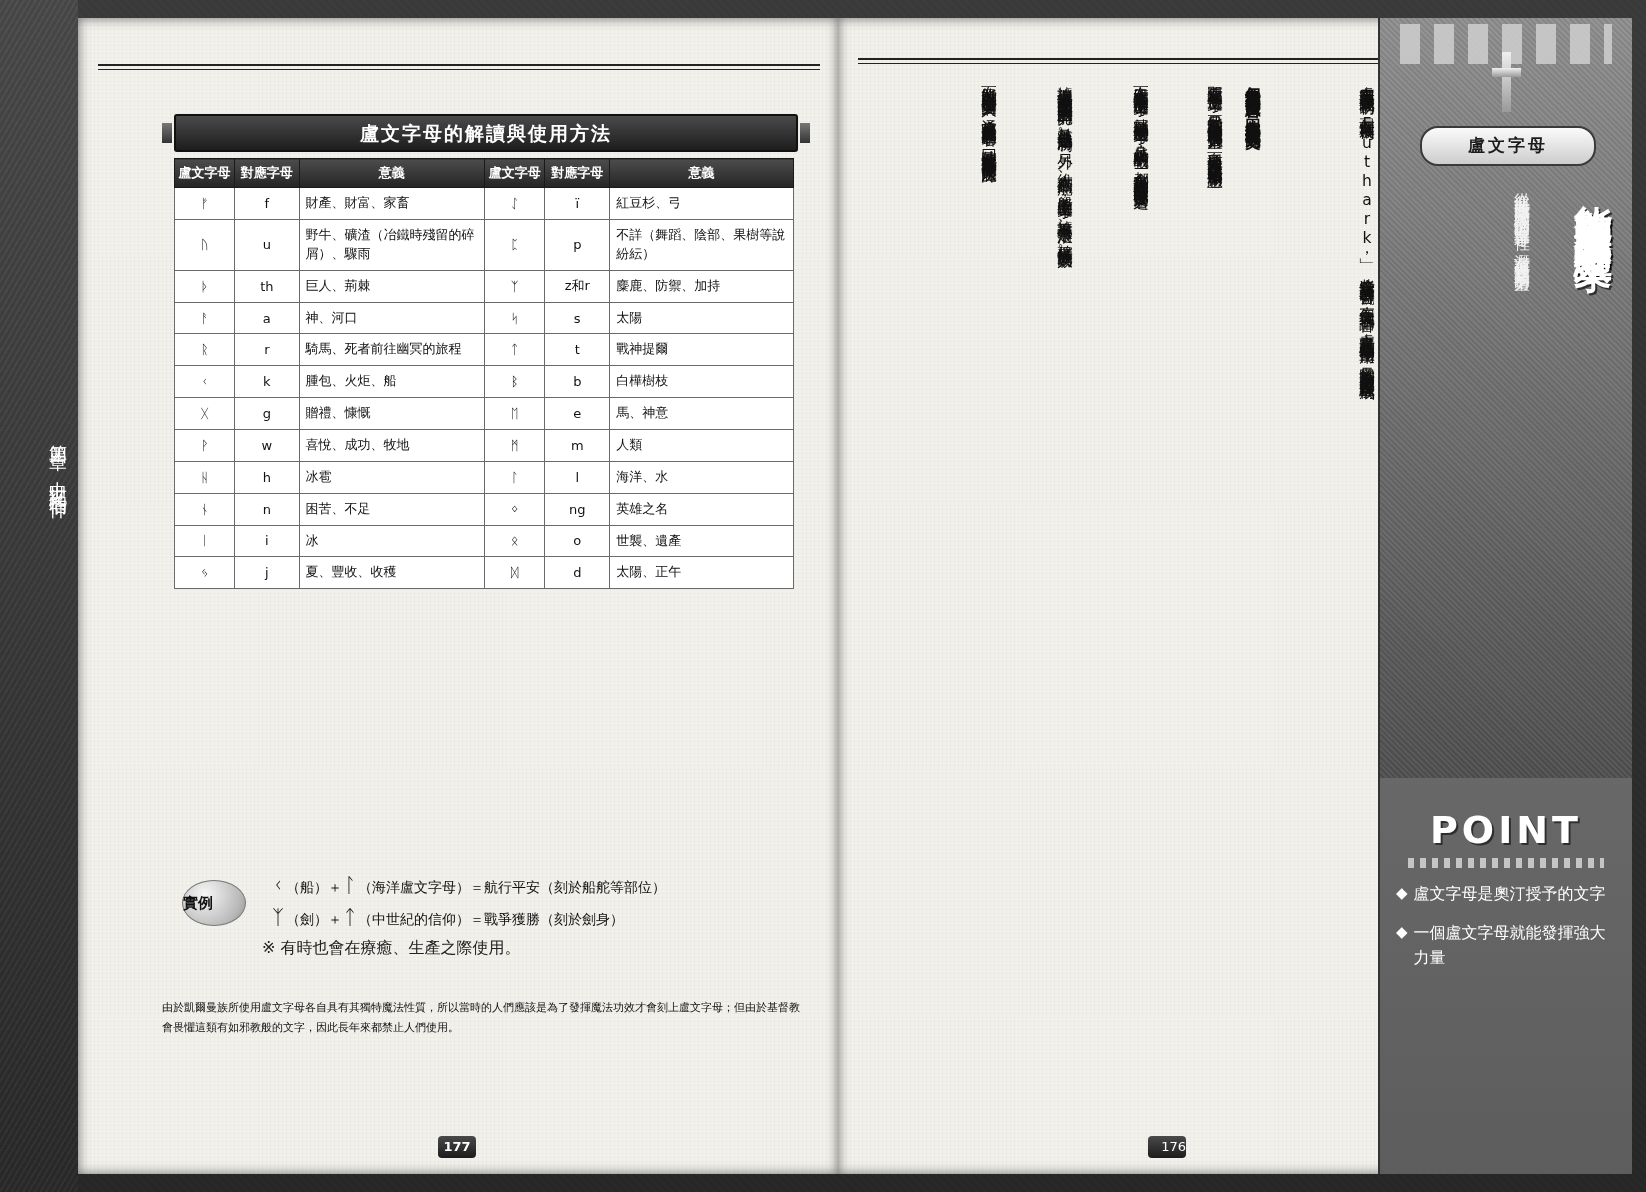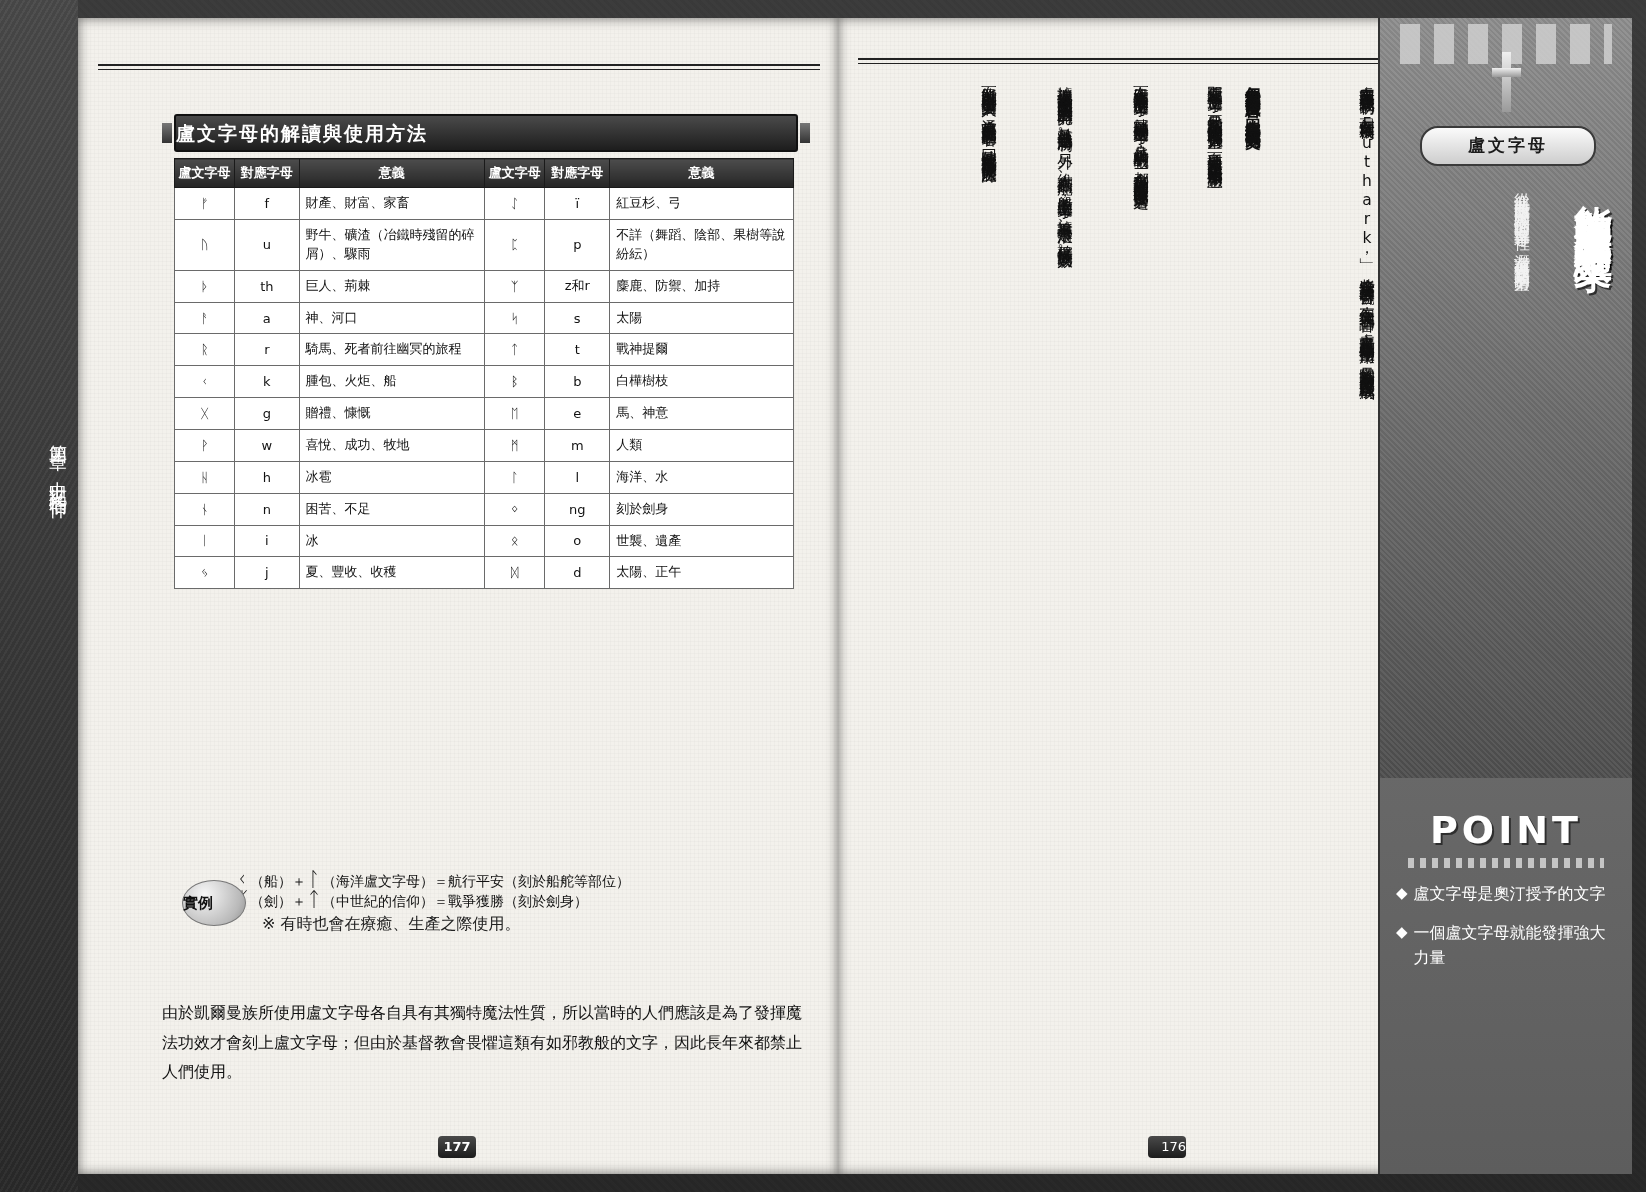--- a/index.html
+++ b/index.html
@@ -31,42 +31,42 @@
     box-shadow:0 0 12px rgba(0,0,0,.55) inset;
   }
   .page-left{left:78px;width:760px;}
   .page-right{left:838px;width:730px;}
   .rule-top{position:absolute;left:20px;right:18px;top:46px;height:3px;
     border-top:2px solid #222;border-bottom:1px solid #222;}
   .rule-top.right{top:40px;}
   
   .tbl-title{position:absolute;left:96px;top:96px;width:620px;height:34px;
     background:linear-gradient(180deg,#4a4a4a,#1d1d1d);
-    border:2px solid #111;border-radius:3px;color:#fff;
+    border:2px solid #111;border-radius:3px;color:#fff;text-align:center;
     font-size:19px;line-height:34px;letter-spacing:2px;font-weight:bold;}
   .tbl-title:before,.tbl-title:after{content:"";position:absolute;top:7px;width:10px;height:20px;
     background:linear-gradient(180deg,#777,#333);}
   .tbl-title:before{left:-14px;}.tbl-title:after{right:-14px;}
   table.runes{position:absolute;left:96px;top:140px;border-collapse:collapse;
     width:620px;background:#fff;}
   table.runes th{background:linear-gradient(180deg,#4c4c4c,#252525);color:#fff;
     font-size:13px;font-weight:bold;padding:6px 2px;border:1px solid #1a1a1a;line-height:1.25;}
   table.runes td{border:1px solid #6a6a6a;font-size:13px;padding:6px 6px;background:#fff;}
   td.rune{width:54px;text-align:center;font-size:22px;font-family:"DejaVu Sans",sans-serif;}
   td.lat{width:58px;text-align:center;font-size:13px;}
   td.mean{width:196px;font-size:13px;line-height:1.45;margin-left:28px;}
   
   .example{position:absolute;left:100px;top:852px;width:616px;}
   .ex-badge{position:absolute;left:4px;top:10px;width:62px;height:44px;border-radius:50%;
     background:radial-gradient(circle at 35% 30%,#f7f7f7,#b9b9b9 70%,#8d8d8d);
     border:1px solid #777;text-align:left;line-height:44px;font-size:15px;font-weight:bold;}
-  .ex-line{margin-left:56px;font-size:14px;line-height:18px;white-space:nowrap;}
+  .ex-line{margin-left:92px;font-size:14px;line-height:30px;white-space:nowrap;}
   .ex-rune{font-size:20px;padding:0 2px;}
   .ex-note{margin-left:84px;font-size:16px;margin-top:4px;color:#222;}
-  .footnote{position:absolute;left:84px;top:980px;width:640px;font-size:16px;line-height:1.85;}
+  .footnote{position:absolute;left:84px;top:980px;width:640px;font-size:11px;line-height:1.85;}
   .pgnum{position:absolute;bottom:16px;width:38px;height:22px;border-radius:4px;
     background:linear-gradient(180deg,#4a4a4a,#1c1c1c);color:#fff;font-size:13px;
     text-align:center;line-height:22px;}
   .pgnum.left{left:360px;font-weight:bold;}
   .pgnum.right{left:310px;text-align:right;}
   
   .vtext{position:absolute;top:56px;height:1020px;
     writing-mode:vertical-rl;text-orientation:upright;
     font-size:15.5px;line-height:1.95;letter-spacing:1px;color:#111;
     font-family:"DejaVu Sans","Liberation Sans",sans-serif;}
@@ -202,21 +202,21 @@
             <td class="rune">ᛚ</td>
             <td class="lat">l</td>
             <td class="mean">海洋、水</td>
           </tr>
         <tr>
             <td class="rune">ᚾ</td>
             <td class="lat">n</td>
             <td class="mean">困苦、不足</td>
             <td class="rune">ᛜ</td>
             <td class="lat">ng</td>
-            <td class="mean">刻於劍身</td>
+            <td class="mean">英雄之名</td>
           </tr>
         <tr>
             <td class="rune">ᛁ</td>
             <td class="lat">i</td>
             <td class="mean">冰</td>
             <td class="rune">ᛟ</td>
             <td class="lat">o</td>
             <td class="mean">世襲、遺產</td>
           </tr>
         <tr>

